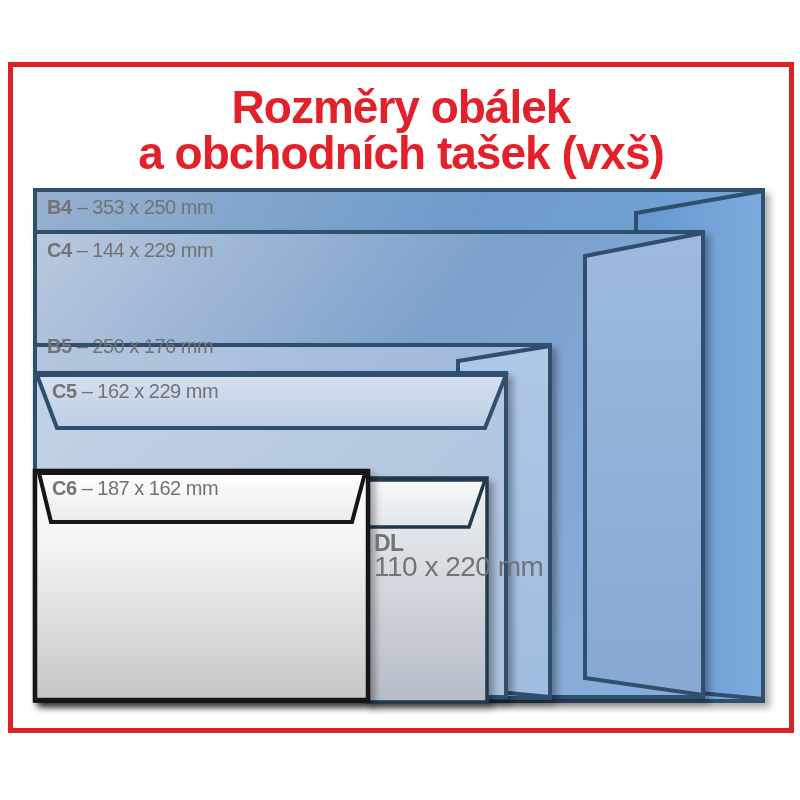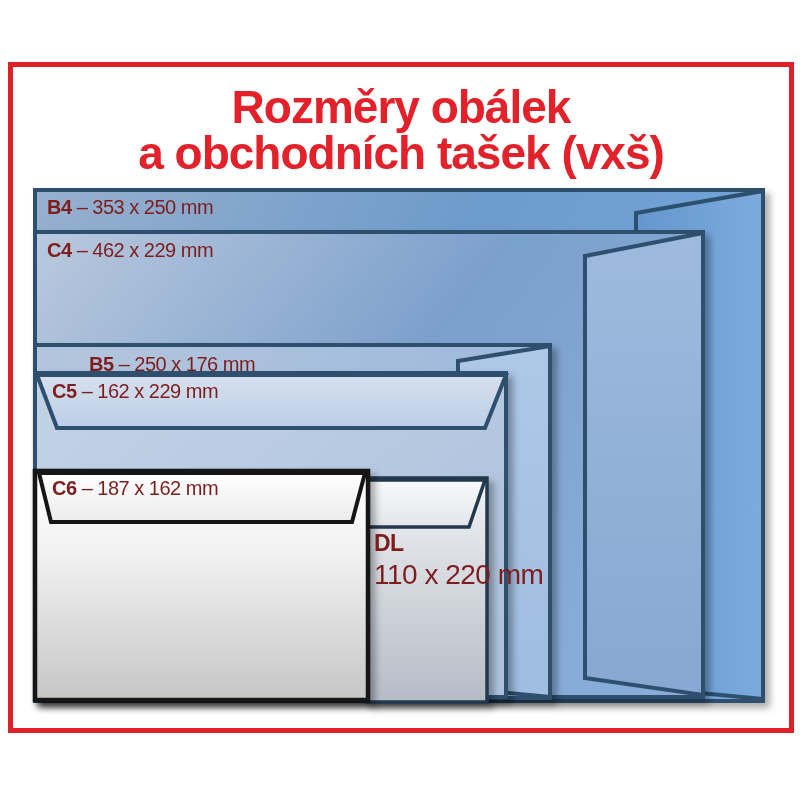--- a/index.html
+++ b/index.html
@@ -13,32 +13,32 @@
   }
   .title{
     position:absolute;left:8px;width:786px;text-align:center;
     color:#e2212a;font-weight:700;font-size:46px;line-height:46px;
     letter-spacing:-1px;white-space:nowrap;
   }
   #title1{top:84px;}
   #title2{top:130px;}
   #diagram{position:absolute;left:0;top:0;width:800px;height:800px;}
   .label{
-    position:absolute;white-space:nowrap;color:#7f1d1d;
+    position:absolute;white-space:nowrap;color:#737373;
     font-size:20px;letter-spacing:-0.5px;line-height:20px;
   }
   .label .code{font-weight:700;}
   .label .dims{font-weight:400;}
   #label-b4{left:47px;top:197px;}
   #label-c4{left:47px;top:240px;}
-  #label-b5{left:47px;top:354px;margin-left:42px;}
+  #label-b5{left:47px;top:336px;}
   #label-c5{left:52px;top:381px;}
   #label-c6{left:52px;top:478px;}
   #label-dl{left:374px;top:533px;}
-  #label-dl .code{font-size:23px;display:block;margin-bottom:12px;}
+  #label-dl .code{font-size:23px;display:block;margin-bottom:4px;}
   #label-dl .dims{font-size:28px;display:block;}
 </style>
 </head>
 <body>
 
 <div id="stage">
 
   <div id="frame"></div>
 
   <div id="title2" class="title">a obchodních tašek (vxš)</div>
@@ -132,21 +132,21 @@
       <polygon points="39,473 365,473 352,522 51,522" fill="url(#gC6f)" stroke="#161616" stroke-width="4"></polygon>
     </g>
   </svg>
 
   <div id="label-b4" class="label">
     <span class="code">B4</span>
     <span class="dims">– 353 x 250 mm</span>
   </div>
   <div id="label-c4" class="label">
     <span class="code">C4</span>
-    <span class="dims">– 462 x 229 mm</span>
+    <span class="dims">– 144 x 229 mm</span>
   </div>
   <div id="label-b5" class="label">
     <span class="code">B5</span>
     <span class="dims">– 250 x 176 mm</span>
   </div>
   <div id="label-c5" class="label">
     <span class="code">C5</span>
     <span class="dims">– 162 x 229 mm</span>
   </div>
   <div id="label-c6" class="label">

